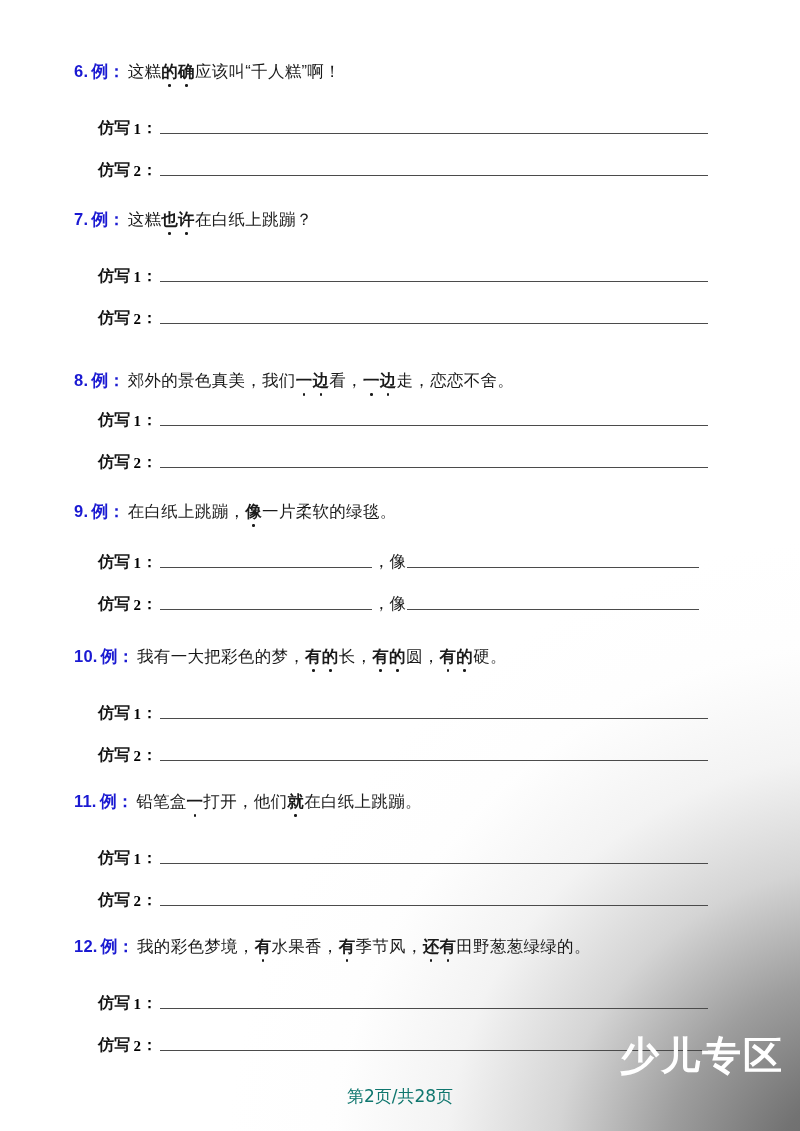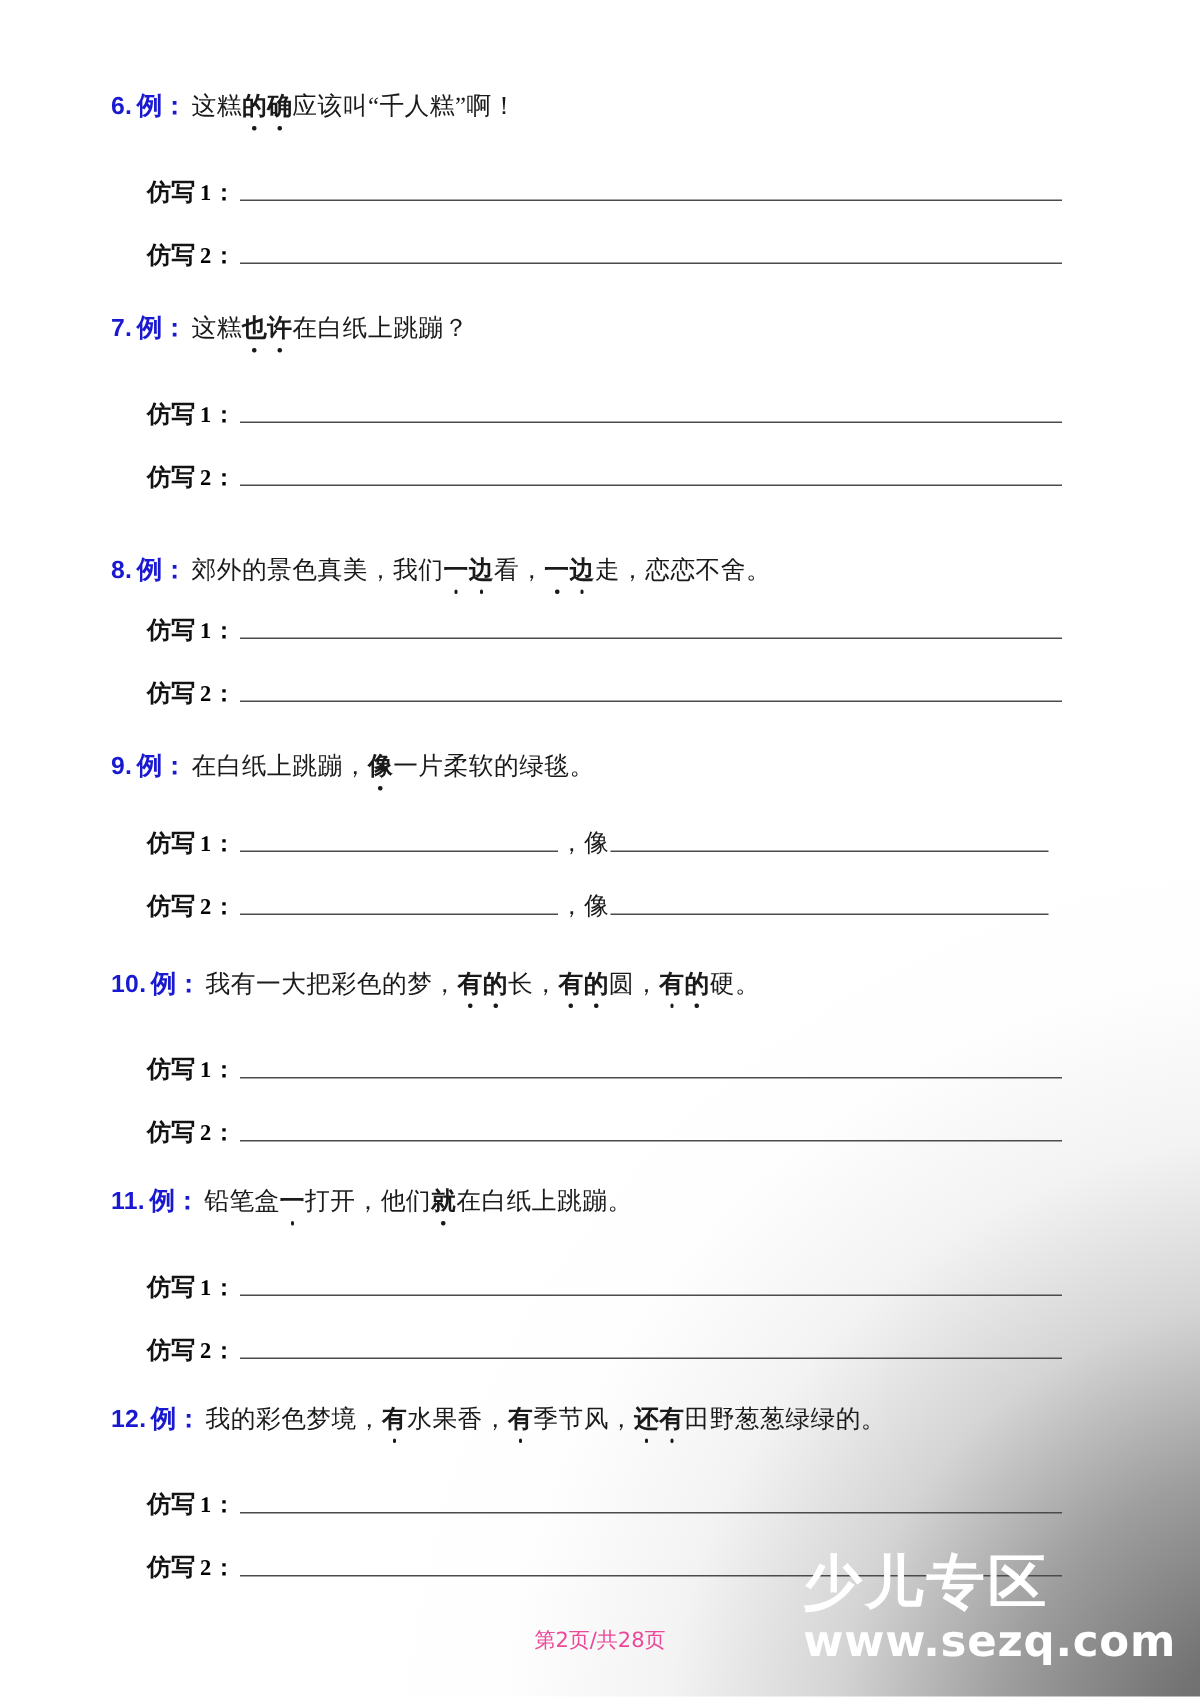--- a/index.html
+++ b/index.html
@@ -57,21 +57,21 @@
   .qlabel,
   .qcolon {
     color: #1a19d2;
     font-weight: bold;
     font-family: "Liberation Sans", "DejaVu Sans", sans-serif;
   }
   .qnum { letter-spacing: 0.2px; }
   .qlabel { margin-left: 3px; font-size: 17px; }
   .qcolon { margin-right: 3px; }
   .qtext {
-    font-family: Liberation Serif, serif;
+    font-family: Liberation Sans, sans-serif;
     letter-spacing: 0.3px;
     margin-top: 16px;
   }
   
   .em {
     font-weight: bold;
     position: relative;
     display: inline-block;
   }
   .em::after {
@@ -131,32 +131,32 @@
   }
 
   
   #footer-page {
     position: absolute;
     left: 0;
     top: 1085px;
     width: 800px;
     text-align: center;
     font-family: "DejaVu Sans", "Liberation Sans", sans-serif;
-    font-size: 14px;
-    color: #ec4899;
+    font-size: 17px;
+    color: #0f766e;
     z-index: 3;
   }
 
   
   #watermark {
     position: absolute;
     right: 16px;
     top: 1036px;
     z-index: 3;
-    text-align: left;
+    text-align: right;
     color: #ffffff;
   }
   #wm-cn {
     font-family: "DejaVu Sans", "Liberation Sans", sans-serif;
     font-weight: bold;
     font-size: 39px;
     line-height: 40px;
     letter-spacing: 2px;
     color: #ffffff;
   }
@@ -284,14 +284,13 @@
         <span class="ans-colon">：</span>
         <span class="rule" style="width: 548px;"></span>
       </div>
     </div>
   </div>
 
 <div id="footer-page">第2页/共28页</div>
 
 <div id="watermark">
   <div id="wm-cn">少儿专区</div>
-  <div id="wm-url">www.sezq.com</div>
 </div>
 
 </body></html>

